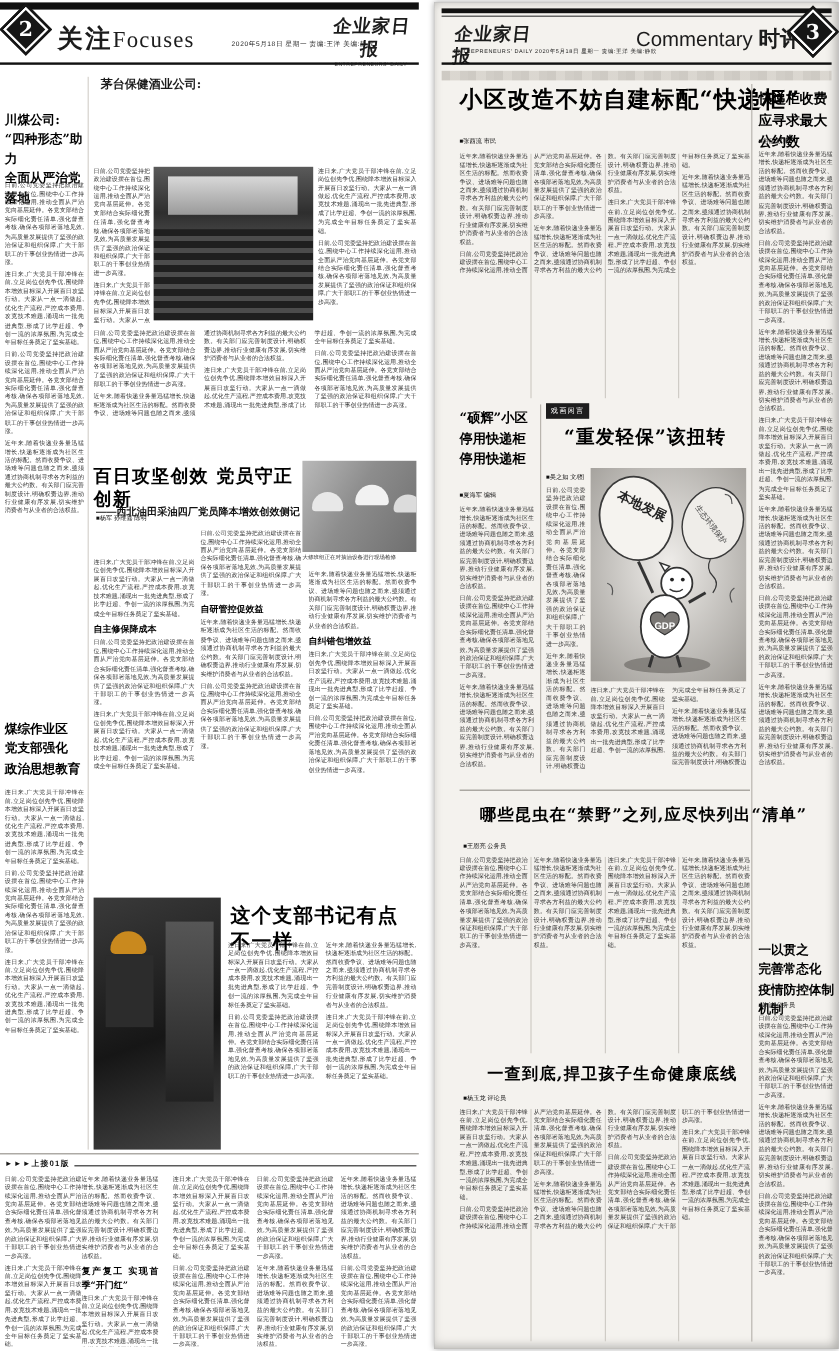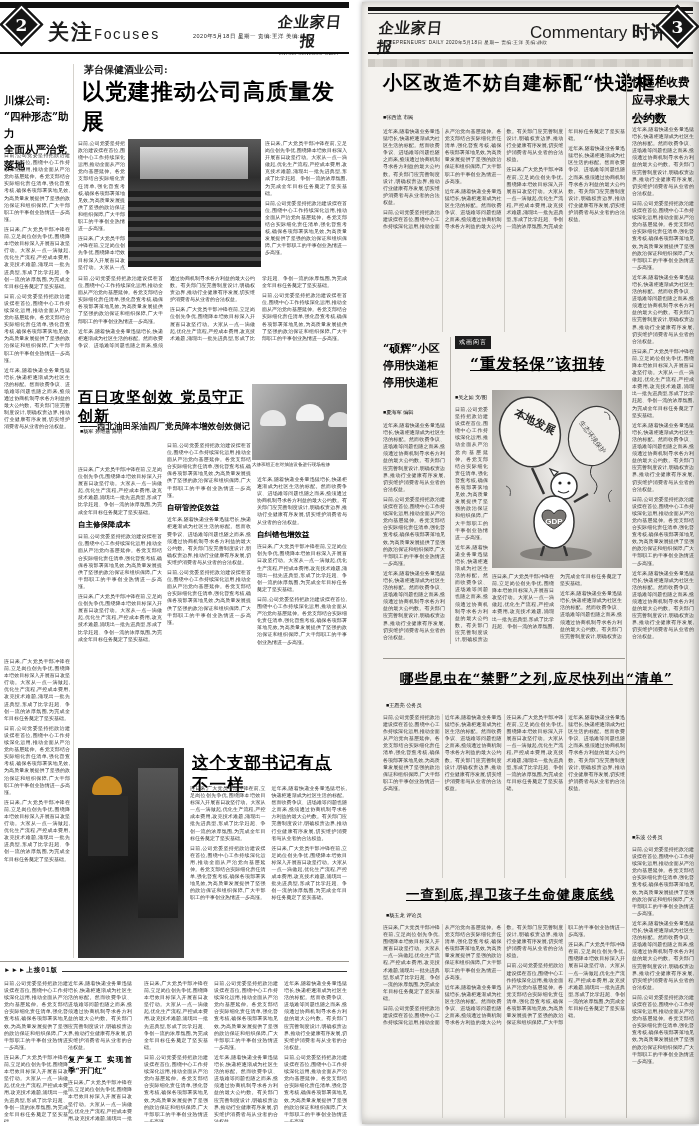--- a/index.html
+++ b/index.html
@@ -23,40 +23,40 @@
     position:absolute;width:27px;height:27px;background:#161616;
     transform:rotate(45deg);display:flex;align-items:center;justify-content:center;
     border:2px solid #161616;box-shadow:0 0 0 2px #fff inset;
   }
   .diamond span{
     transform:rotate(-45deg);color:#fff;font-size:17px;font-weight:bold;
     font-family:"DejaVu Serif","Liberation Serif",serif;
   }
   .secttitle{position:absolute;font-weight:900;font-size:21px;letter-spacing:2px;
     font-family:"DejaVu Serif","Liberation Serif",serif;}
-  .secteng{font-family:Liberation Mono, monospace;font-weight:400;font-size:14px;letter-spacing:1px;}
+  .secteng{font-family:Liberation Serif, serif;font-weight:400;font-size:19px;letter-spacing:1px;}
   .dateline{position:absolute;font-size:5.5px;color:#222;letter-spacing:.5px;}
   .logo{position:absolute;text-align:center;}
   .logo .cn{font-size:15px;font-weight:900;letter-spacing:1px;font-family:"DejaVu Serif","Liberation Serif",serif;transform:skewX(-6deg);}
   .logo .en{font-size:4.3px;letter-spacing:.4px;color:#333;}
   .greek{
     position:absolute;font-size:5px;line-height:1.42;color:#333;
     text-align:justify;word-break:break-all;overflow:hidden;
   }
   .greek p{margin:0 0 3px 0;}
   .greek .inhead{font-size:7.5px;font-weight:900;color:#000;margin:4px 0 3px 0;
     font-family:"DejaVu Serif","Liberation Serif",serif;}
   .c2{column-count:2;column-gap:6px;}
   .c3{column-count:3;column-gap:7px;}
   .c4{column-count:4;column-gap:5px;column-rule:1px solid #cfccc6;}
   .kicker{position:absolute;font-size:10px;font-weight:900;font-family:"DejaVu Serif","Liberation Serif",serif;}
   .headline1{position:absolute;font-size:22px;font-weight:900;letter-spacing:1px;
     font-family:"DejaVu Serif","Liberation Serif",serif;color:#000;}
   .headline2{position:absolute;font-size:15px;font-weight:900;letter-spacing:1px;
-    font-family:"DejaVu Serif","Liberation Serif",serif;color:#000;text-decoration:underline;}
+    font-family:"DejaVu Serif","Liberation Serif",serif;color:#000;}
   .subtitle{position:absolute;font-size:8.5px;font-weight:700;color:#111;margin-top:11px;}
   .byline{position:absolute;font-size:5.2px;color:#111;}
   .sidehead{position:absolute;font-size:10.5px;font-weight:900;line-height:1.55;
     font-family:"DejaVu Serif","Liberation Serif",serif;color:#000;}
   .photo{position:absolute;overflow:hidden;}
   .caption{position:absolute;font-size:4.6px;color:#333;line-height:1.4;text-align:justify;word-break:break-all;}
   .contmark{position:absolute;font-size:6.5px;font-weight:bold;color:#111;letter-spacing:1px;}
   .tagbox{position:absolute;background:#1d1d1d;color:#fff;font-size:6px;padding:2px 4px;letter-spacing:1px;}
   .grayband{position:absolute;background:repeating-linear-gradient(90deg,#c7c3bc 0 7px,#d6d2cb 7px 15px,#cbc7c0 15px 22px);opacity:.85;}
   .vline{position:absolute;width:1px;background:#b9b5ae;}
@@ -83,29 +83,33 @@
     <div>川煤公司:</div>
     <div>“四种形态”助力</div>
     <div>全面从严治党落地</div>
   </div>
   <div class="greek" style="left:4px;top:152px;width:66px;height:440px;">
     <p>日前,公司党委坚持把政治建设摆在首位,围绕中心工作持续深化运用,推动全面从严治党向基层延伸。各党支部结合实际细化责任清单,强化督查考核,确保各项部署落地见效,为高质量发展提供了坚强的政治保证和组织保障,广大干部职工的干事创业热情进一步高涨。</p>
     <p>连日来,广大党员干部冲锋在前,立足岗位创先争优,围绕降本增效目标深入开展百日攻坚行动。大家从一点一滴做起,优化生产流程,严控成本费用,攻克技术难题,涌现出一批先进典型,形成了比学赶超、争创一流的浓厚氛围,为完成全年目标任务奠定了坚实基础。</p>
     <p>日前,公司党委坚持把政治建设摆在首位,围绕中心工作持续深化运用,推动全面从严治党向基层延伸。各党支部结合实际细化责任清单,强化督查考核,确保各项部署落地见效,为高质量发展提供了坚强的政治保证和组织保障,广大干部职工的干事创业热情进一步高涨。</p>
     <p>近年来,随着快递业务量迅猛增长,快递柜逐渐成为社区生活的标配。然而收费争议、进场难等问题也随之而来,亟须通过协商机制寻求各方利益的最大公约数。有关部门应完善制度设计,明确权责边界,推动行业健康有序发展,切实维护消费者与从业者的合法权益。</p>
   </div>
+  <div class="sidehead" style="left:4px;top:600px;width:66px;">
+    <div>煤综作业区</div>
+    <div>党支部强化</div>
+    <div>政治思想教育</div>
+  </div>
   <div class="greek" style="left:4px;top:658px;width:66px;height:298px;">
     <p>连日来,广大党员干部冲锋在前,立足岗位创先争优,围绕降本增效目标深入开展百日攻坚行动。大家从一点一滴做起,优化生产流程,严控成本费用,攻克技术难题,涌现出一批先进典型,形成了比学赶超、争创一流的浓厚氛围,为完成全年目标任务奠定了坚实基础。</p>
     <p>日前,公司党委坚持把政治建设摆在首位,围绕中心工作持续深化运用,推动全面从严治党向基层延伸。各党支部结合实际细化责任清单,强化督查考核,确保各项部署落地见效,为高质量发展提供了坚强的政治保证和组织保障,广大干部职工的干事创业热情进一步高涨。</p>
     <p>连日来,广大党员干部冲锋在前,立足岗位创先争优,围绕降本增效目标深入开展百日攻坚行动。大家从一点一滴做起,优化生产流程,严控成本费用,攻克技术难题,涌现出一批先进典型,形成了比学赶超、争创一流的浓厚氛围,为完成全年目标任务奠定了坚实基础。</p>
   </div>
   <div class="vline" style="left:73px;top:64px;height:894px;background:#d5d2cc;"></div>
 
   <div class="kicker" style="left:84px;top:63px;">茅台保健酒业公司:</div>
-  <div class="headline1" style="left:82px;top:77px;">以党建推动公司高质量发展</div>
   <div class="greek" style="left:78px;top:140px;width:47px;height:130px;">
     <p>日前,公司党委坚持把政治建设摆在首位,围绕中心工作持续深化运用,推动全面从严治党向基层延伸。各党支部结合实际细化责任清单,强化督查考核,确保各项部署落地见效,为高质量发展提供了坚强的政治保证和组织保障,广大干部职工的干事创业热情进一步高涨。</p>
     <p>连日来,广大党员干部冲锋在前,立足岗位创先争优,围绕降本增效目标深入开展百日攻坚行动。大家从一点一滴做起,优化生产流程,严控成本费用,攻克技术难题,涌现出一批先进典型,形成了比学赶超、争创一流的浓厚氛围,为完成全年目标任务奠定了坚实基础。</p>
   </div>
   <div class="photo" style="left:128px;top:139px;width:133px;height:128px;
       background:linear-gradient(180deg,#5a5a5a 0%,#2e2e2e 30%,#555 55%,#777 100%);">
     <div style="position:absolute;left:12px;top:8px;width:108px;height:32px;background:linear-gradient(180deg,#d8d8d8,#9a9a9a);"></div>
     <div style="position:absolute;left:0;top:52px;width:133px;height:76px;background:repeating-linear-gradient(180deg,#1f1f1f 0 6px,#4c4c4c 6px 10px);"></div>
   </div>
   <div class="greek" style="left:265px;top:140px;width:82px;height:130px;">
@@ -307,19 +311,24 @@
   <div class="headline2" style="left:44px;top:884px;font-size:13.5px;">一查到底,捍卫孩子生命健康底线</div>
   <div class="byline" style="left:24px;top:910px;">■杨玉龙  评论员</div>
   <div class="greek c4" style="left:21px;top:922px;width:242px;height:194px;">
     <p>连日来,广大党员干部冲锋在前,立足岗位创先争优,围绕降本增效目标深入开展百日攻坚行动。大家从一点一滴做起,优化生产流程,严控成本费用,攻克技术难题,涌现出一批先进典型,形成了比学赶超、争创一流的浓厚氛围,为完成全年目标任务奠定了坚实基础。</p>
     <p>日前,公司党委坚持把政治建设摆在首位,围绕中心工作持续深化运用,推动全面从严治党向基层延伸。各党支部结合实际细化责任清单,强化督查考核,确保各项部署落地见效,为高质量发展提供了坚强的政治保证和组织保障,广大干部职工的干事创业热情进一步高涨。</p>
     <p>近年来,随着快递业务量迅猛增长,快递柜逐渐成为社区生活的标配。然而收费争议、进场难等问题也随之而来,亟须通过协商机制寻求各方利益的最大公约数。有关部门应完善制度设计,明确权责边界,推动行业健康有序发展,切实维护消费者与从业者的合法权益。</p>
     <p>日前,公司党委坚持把政治建设摆在首位,围绕中心工作持续深化运用,推动全面从严治党向基层延伸。各党支部结合实际细化责任清单,强化督查考核,确保各项部署落地见效,为高质量发展提供了坚强的政治保证和组织保障,广大干部职工的干事创业热情进一步高涨。</p>
     <p>连日来,广大党员干部冲锋在前,立足岗位创先争优,围绕降本增效目标深入开展百日攻坚行动。大家从一点一滴做起,优化生产流程,严控成本费用,攻克技术难题,涌现出一批先进典型,形成了比学赶超、争创一流的浓厚氛围,为完成全年目标任务奠定了坚实基础。</p>
   </div>
 
+  <div class="sidehead" style="left:270px;top:782px;width:64px;font-size:10.5px;">
+    <div>一以贯之</div>
+    <div>完善常态化</div>
+    <div>疫情防控体制机制</div>
+  </div>
   <div class="byline" style="left:270px;top:832px;">■朱波  公务员</div>
   <div class="greek" style="left:270px;top:844px;width:62px;height:272px;">
     <p>日前,公司党委坚持把政治建设摆在首位,围绕中心工作持续深化运用,推动全面从严治党向基层延伸。各党支部结合实际细化责任清单,强化督查考核,确保各项部署落地见效,为高质量发展提供了坚强的政治保证和组织保障,广大干部职工的干事创业热情进一步高涨。</p>
     <p>近年来,随着快递业务量迅猛增长,快递柜逐渐成为社区生活的标配。然而收费争议、进场难等问题也随之而来,亟须通过协商机制寻求各方利益的最大公约数。有关部门应完善制度设计,明确权责边界,推动行业健康有序发展,切实维护消费者与从业者的合法权益。</p>
     <p>日前,公司党委坚持把政治建设摆在首位,围绕中心工作持续深化运用,推动全面从严治党向基层延伸。各党支部结合实际细化责任清单,强化督查考核,确保各项部署落地见效,为高质量发展提供了坚强的政治保证和组织保障,广大干部职工的干事创业热情进一步高涨。</p>
   </div>
 </div>
 
 </body></html>

